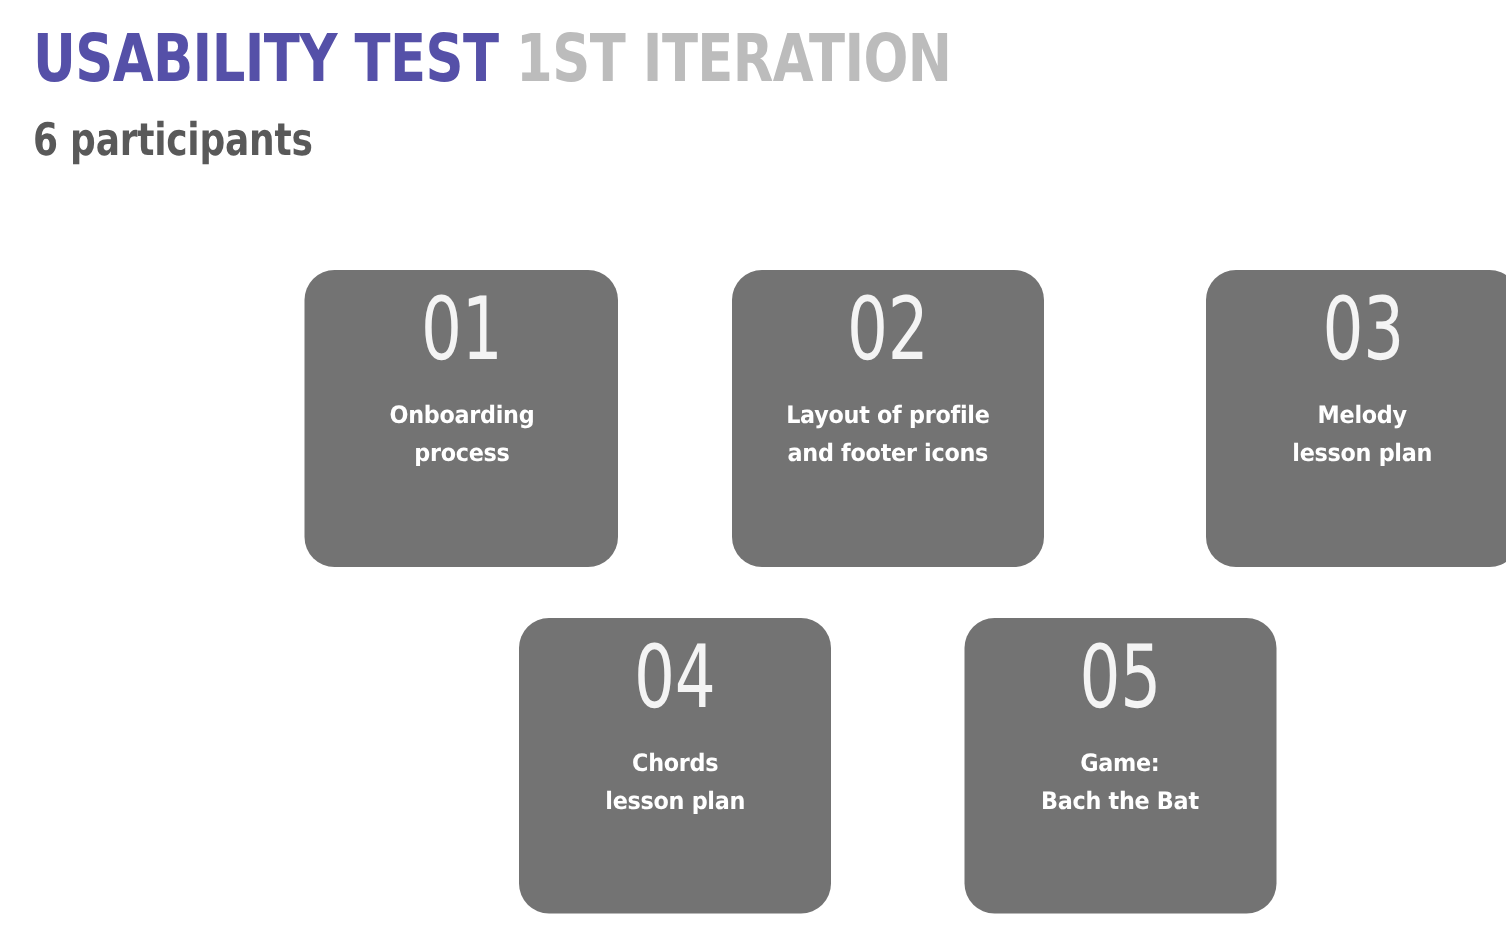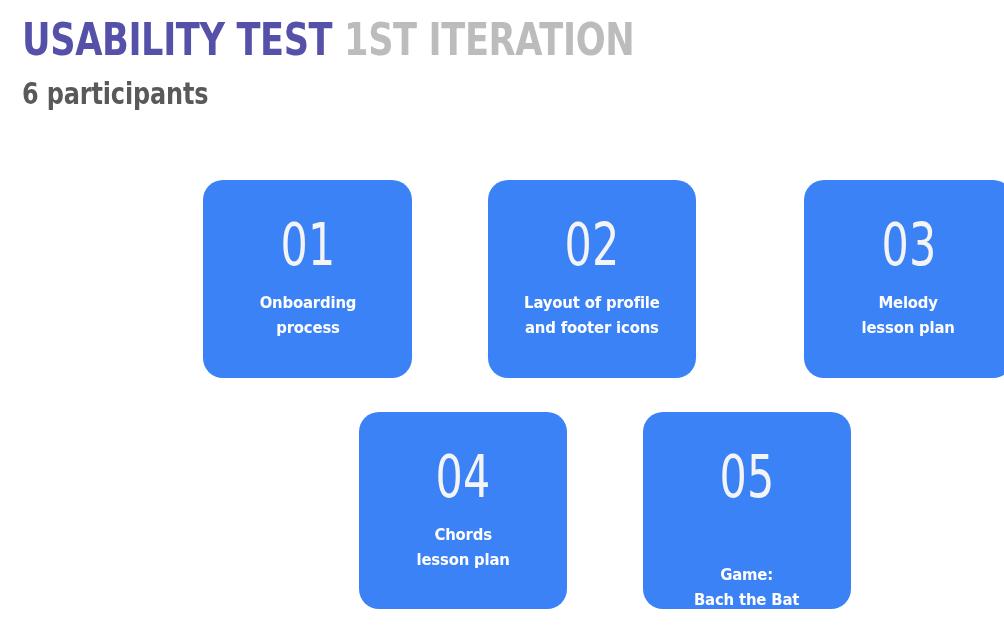--- a/index.html
+++ b/index.html
@@ -67,28 +67,28 @@
   .cards-layer {
     position: absolute;
     left: 0;
     top: 0;
     width: 1004px;
     height: 628px;
   }
 
   .card {
     position: absolute;
-    background: #3b82f6;
+    background: #737373;
     border-radius: 20px;
     box-sizing: border-box;
     display: flex;
     flex-direction: column;
     align-items: center;
     justify-content: flex-start;
-    padding-top: 34px;
+    padding-top: 8px;
     overflow: hidden;
   }
 
   .card-number {
     font-family: "DejaVu Sans", sans-serif;
     font-size: 58px;
     line-height: 62px;
     font-weight: normal;
     color: #f4f4f4;
     letter-spacing: 0px;
@@ -110,22 +110,22 @@
     margin-top: 14px;
     padding: 0 6px;
     white-space: pre-line;
   }
 
   
   .card-1 { left: 203px; top: 180px; width: 209px; height: 198px; }
   .card-2 { left: 488px; top: 180px; width: 208px; height: 198px; align-items: center; }
   .card-3 { left: 772px; top: 180px; width: 209px; height: 198px; margin-left: 32px; }
   
-  .card-4 { left: 359px; top: 412px; width: 208px; height: 197px; }
-  .card-5 { left: 643px; top: 412px; width: 208px; height: 197px; gap: 40px; }
+  .card-4 { left: 346px; top: 412px; width: 208px; height: 197px; }
+  .card-5 { left: 643px; top: 412px; width: 208px; height: 197px; }
 </style>
 </head>
 <body>
 
 <div class="slide">
 
   <div class="header">
     <div class="title"><span class="title-primary">USABILITY TEST</span><span class="title-secondary"> 1ST ITERATION</span></div>
     <div class="subtitle">6 participants</div>
   </div>

